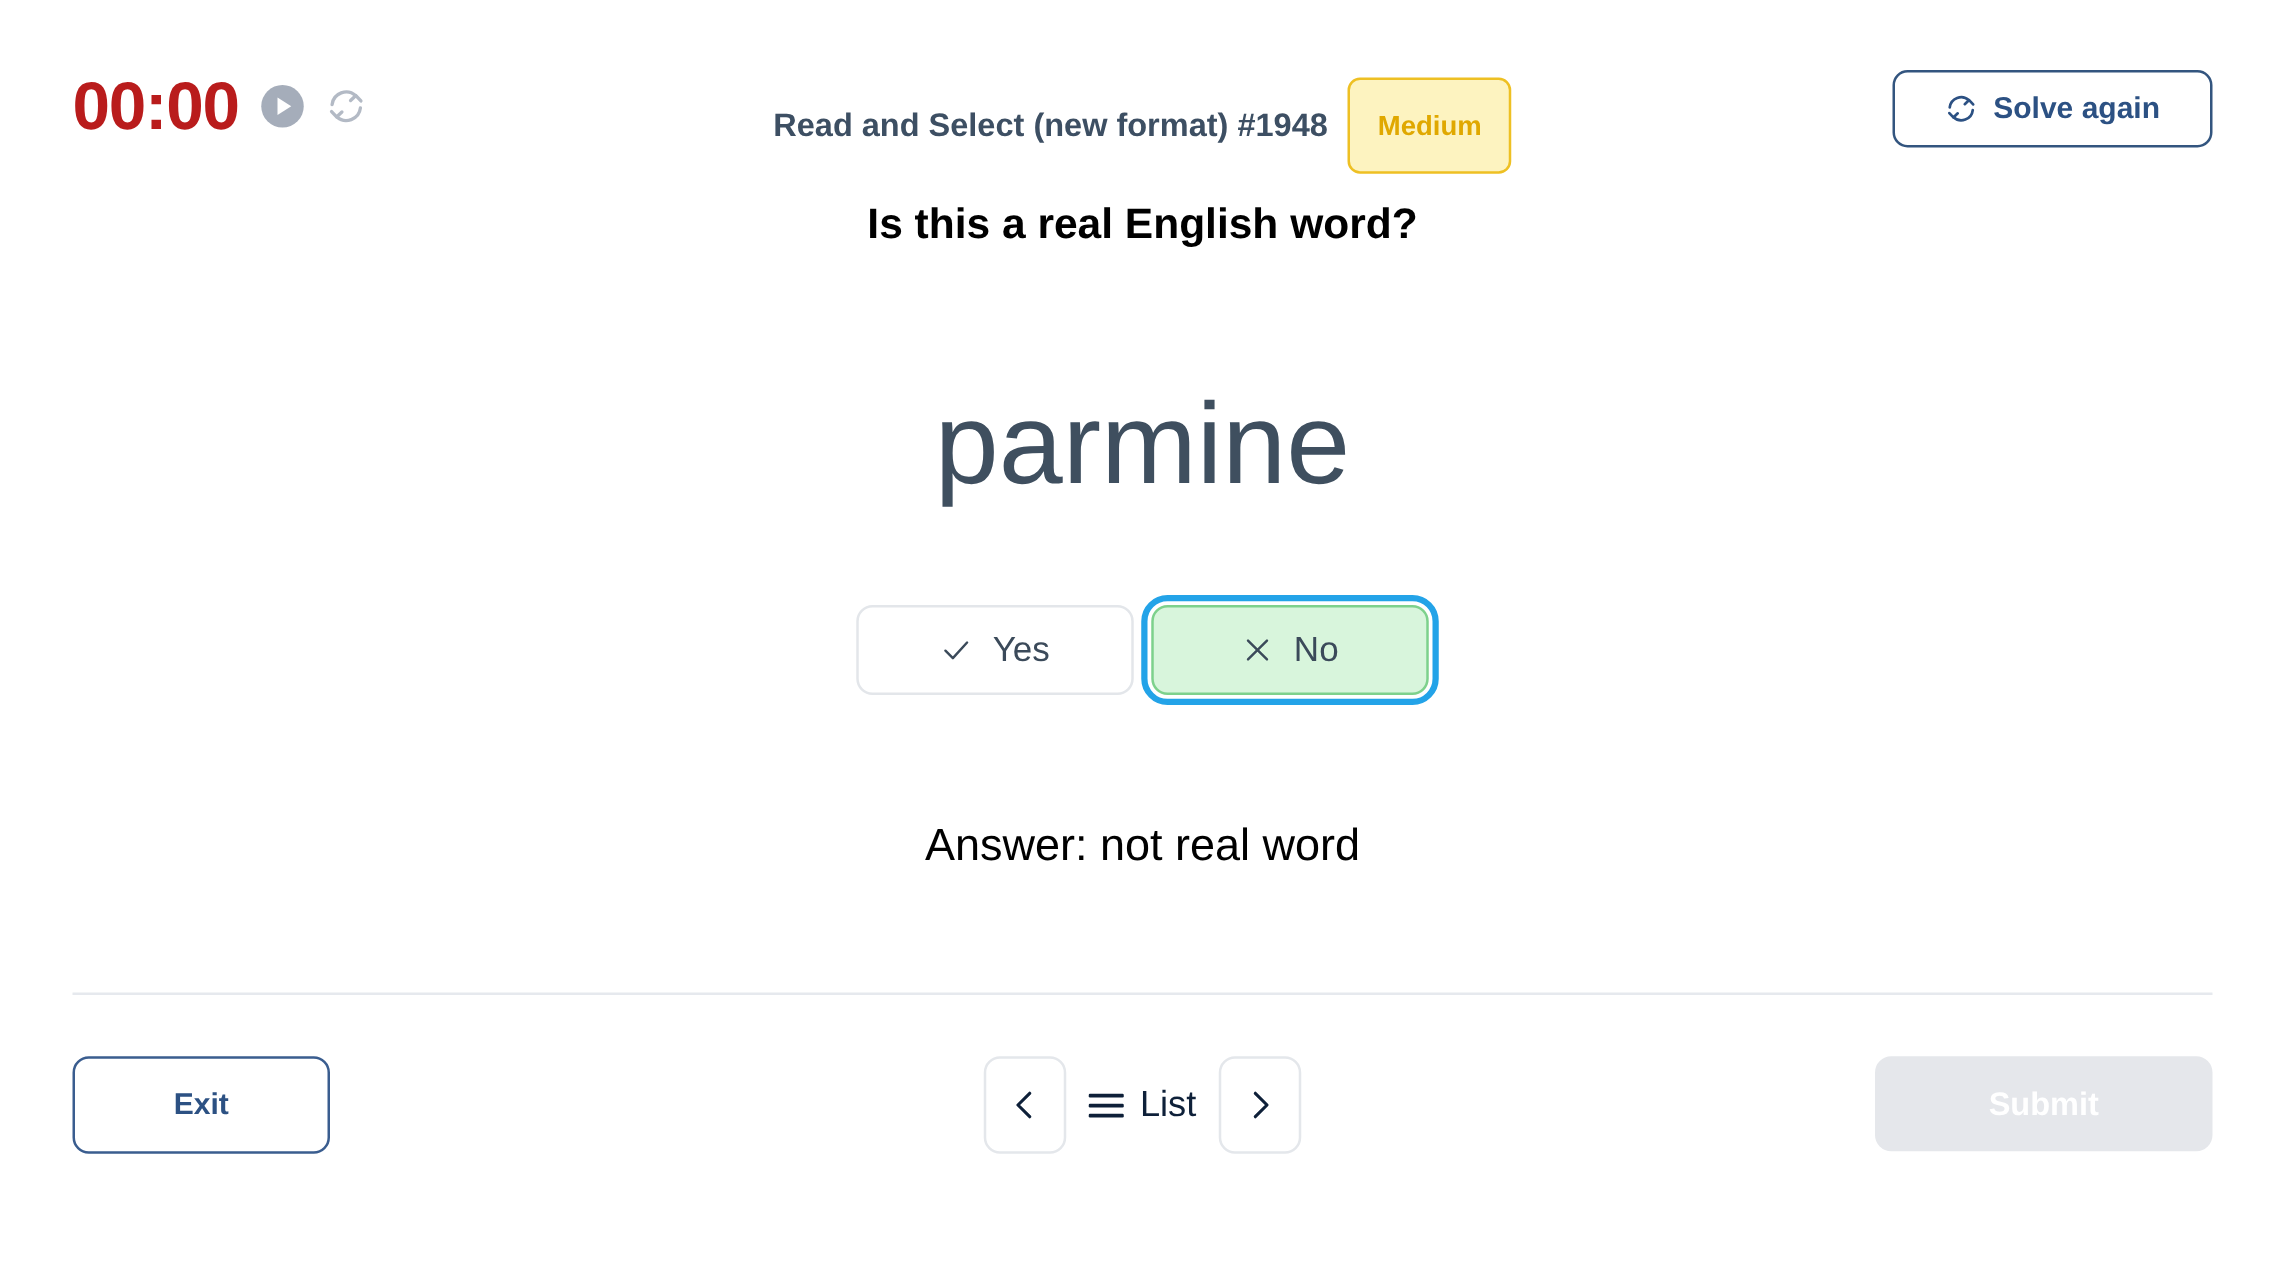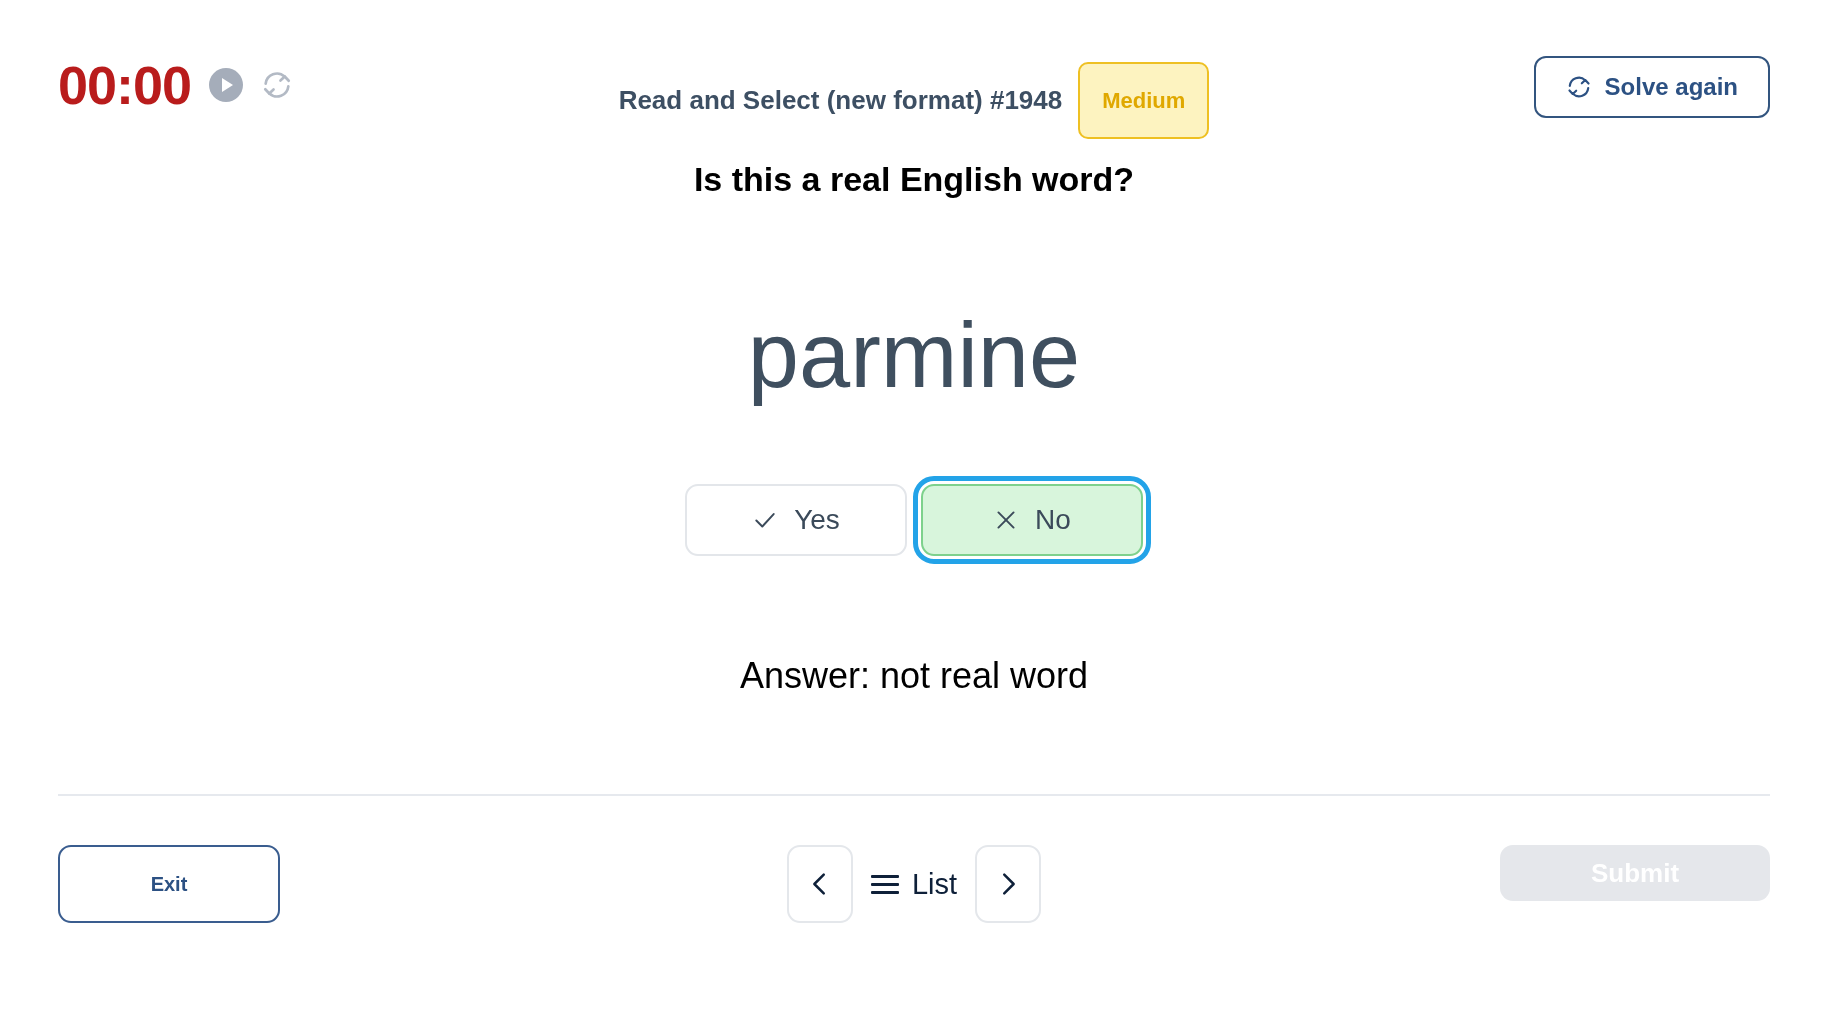--- a/index.html
+++ b/index.html
@@ -90,21 +90,21 @@
   .solve-again-btn {
     position: absolute;
     right: 58px;
     top: 56px;
     display: flex;
     align-items: center;
     gap: 13px;
     background: #ffffff;
     border: 2px solid #33557f;
     border-radius: 12px;
-    padding: 15px 30px;
+    padding: 15px 40px;
     color: #2c5183;
     font-size: 24px;
     font-weight: bold;
     cursor: pointer;
     box-sizing: border-box;
   }
 
   
   .question {
     position: absolute;
@@ -183,27 +183,27 @@
     width: 1712px;
     height: 2px;
     background: #e6e9ee;
   }
 
   
   .exit-btn {
     position: absolute;
     left: 58px;
     top: 845px;
-    width: 222px;
+    width: 206px;
     height: 78px;
     border: 2px solid #3a5d8f;
     border-radius: 13px;
     background: #ffffff;
     color: #2c5183;
-    font-size: 20px;
+    font-size: 24px;
     font-weight: bold;
     display: flex;
     align-items: center;
     justify-content: center;
     box-sizing: border-box;
     cursor: pointer;
   }
 
   .pager {
     position: absolute;
@@ -248,21 +248,21 @@
     width: 28px;
     background: #0e2039;
     border-radius: 1px;
   }
 
   .submit-btn {
     position: absolute;
     right: 58px;
     top: 845px;
     width: 270px;
-    height: 56px;
+    height: 76px;
     border: none;
     border-radius: 13px;
     background: #e5e7eb;
     color: #ffffff;
     font-size: 26px;
     font-weight: bold;
     display: flex;
     align-items: center;
     justify-content: center;
     box-sizing: border-box;

